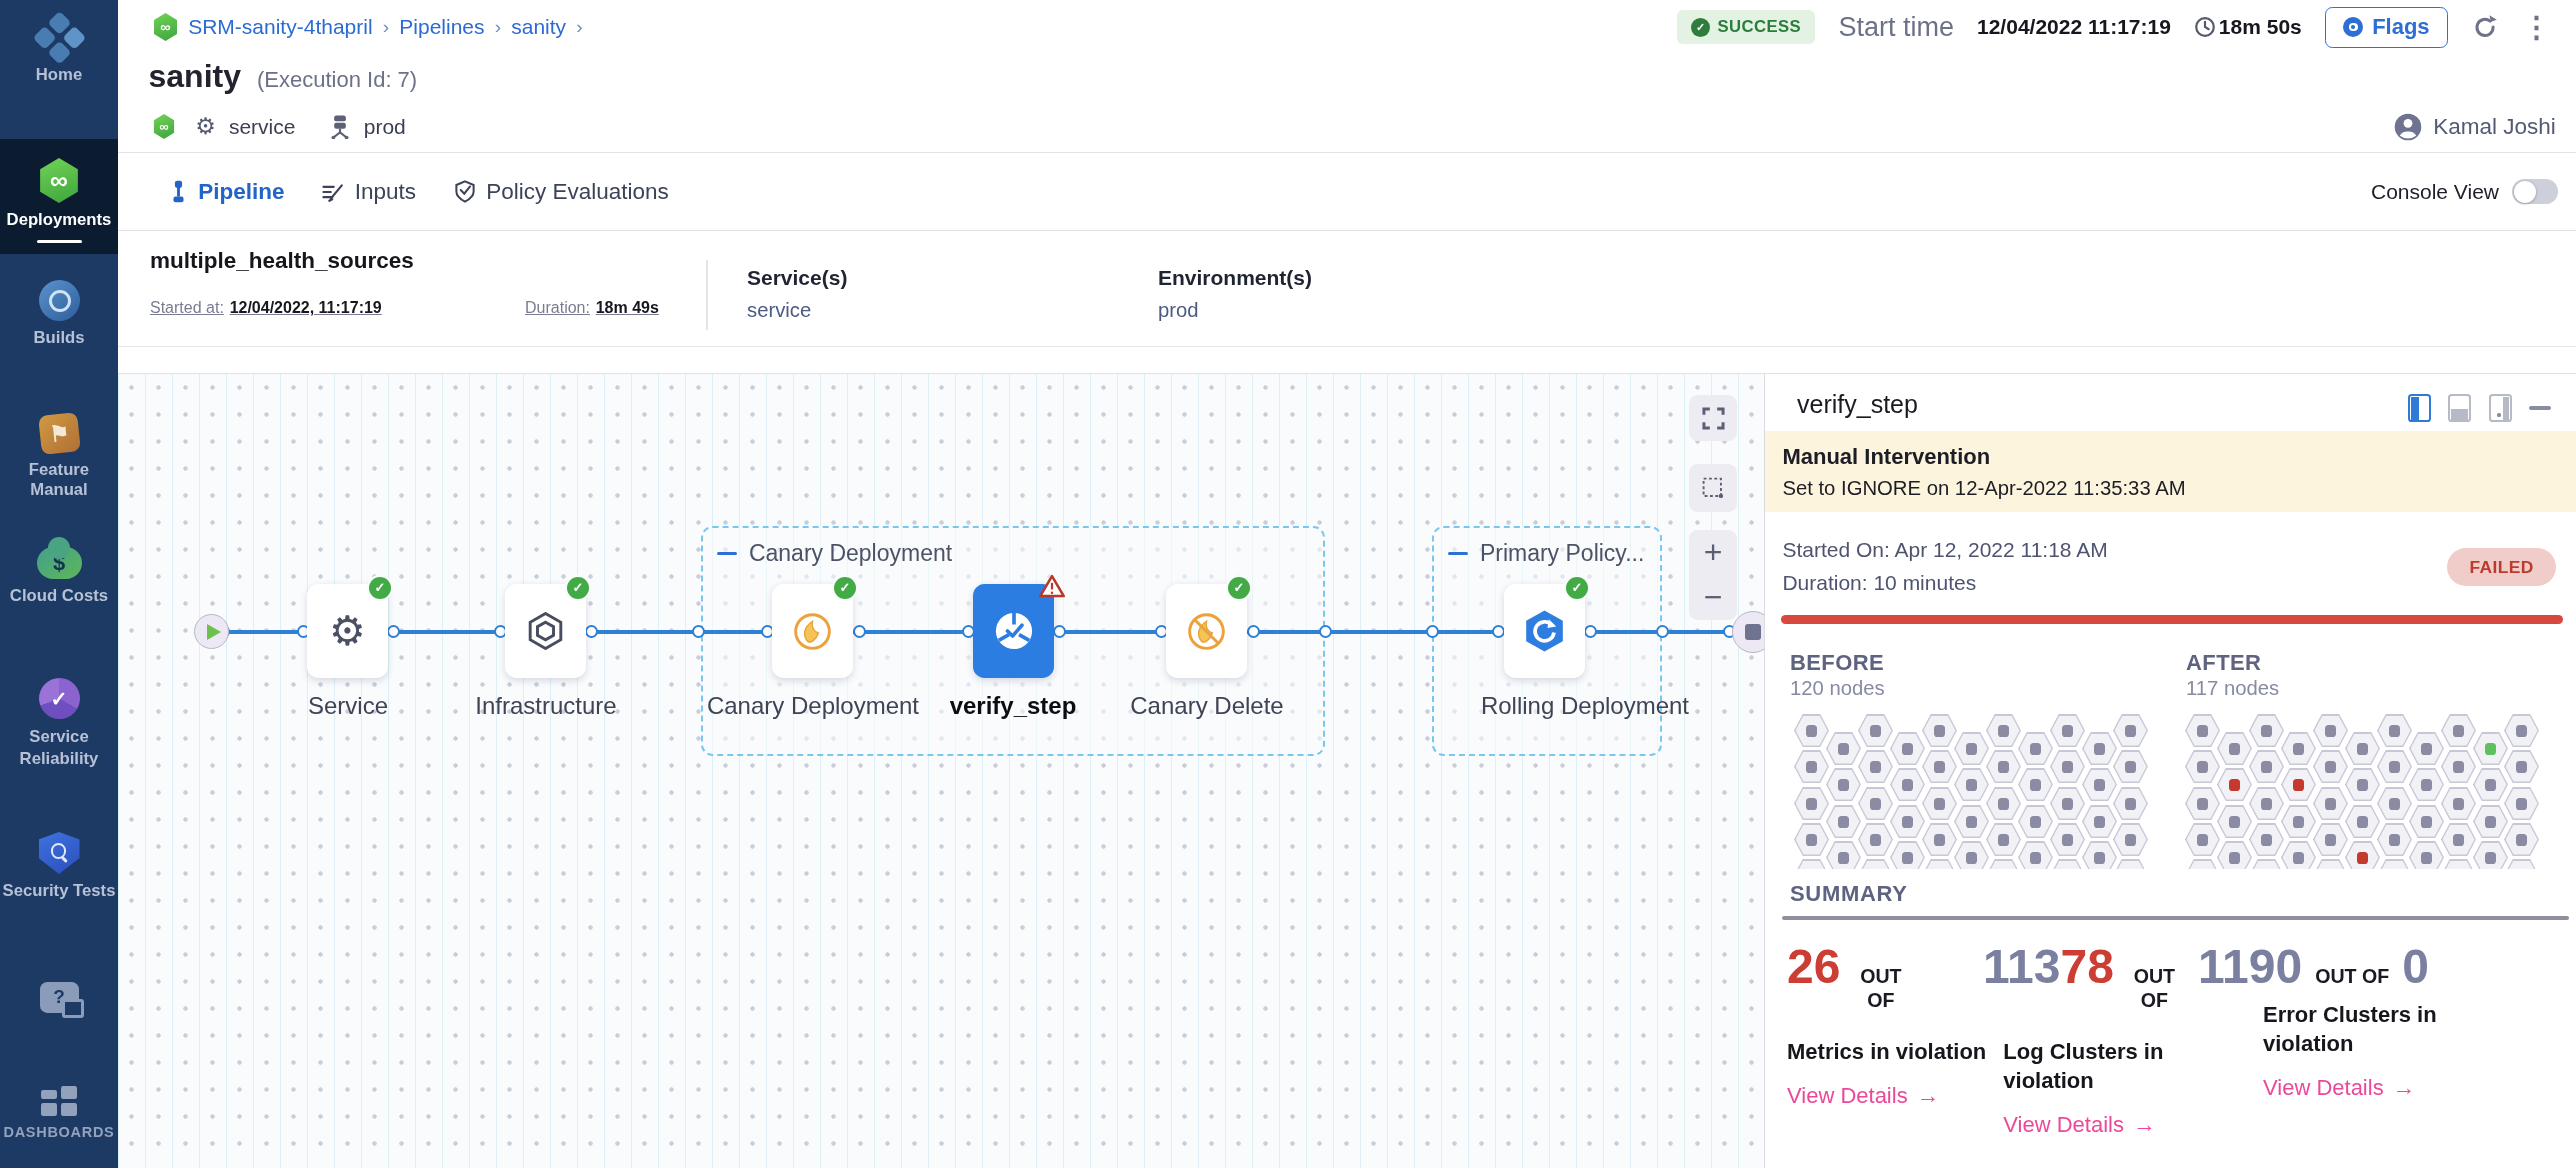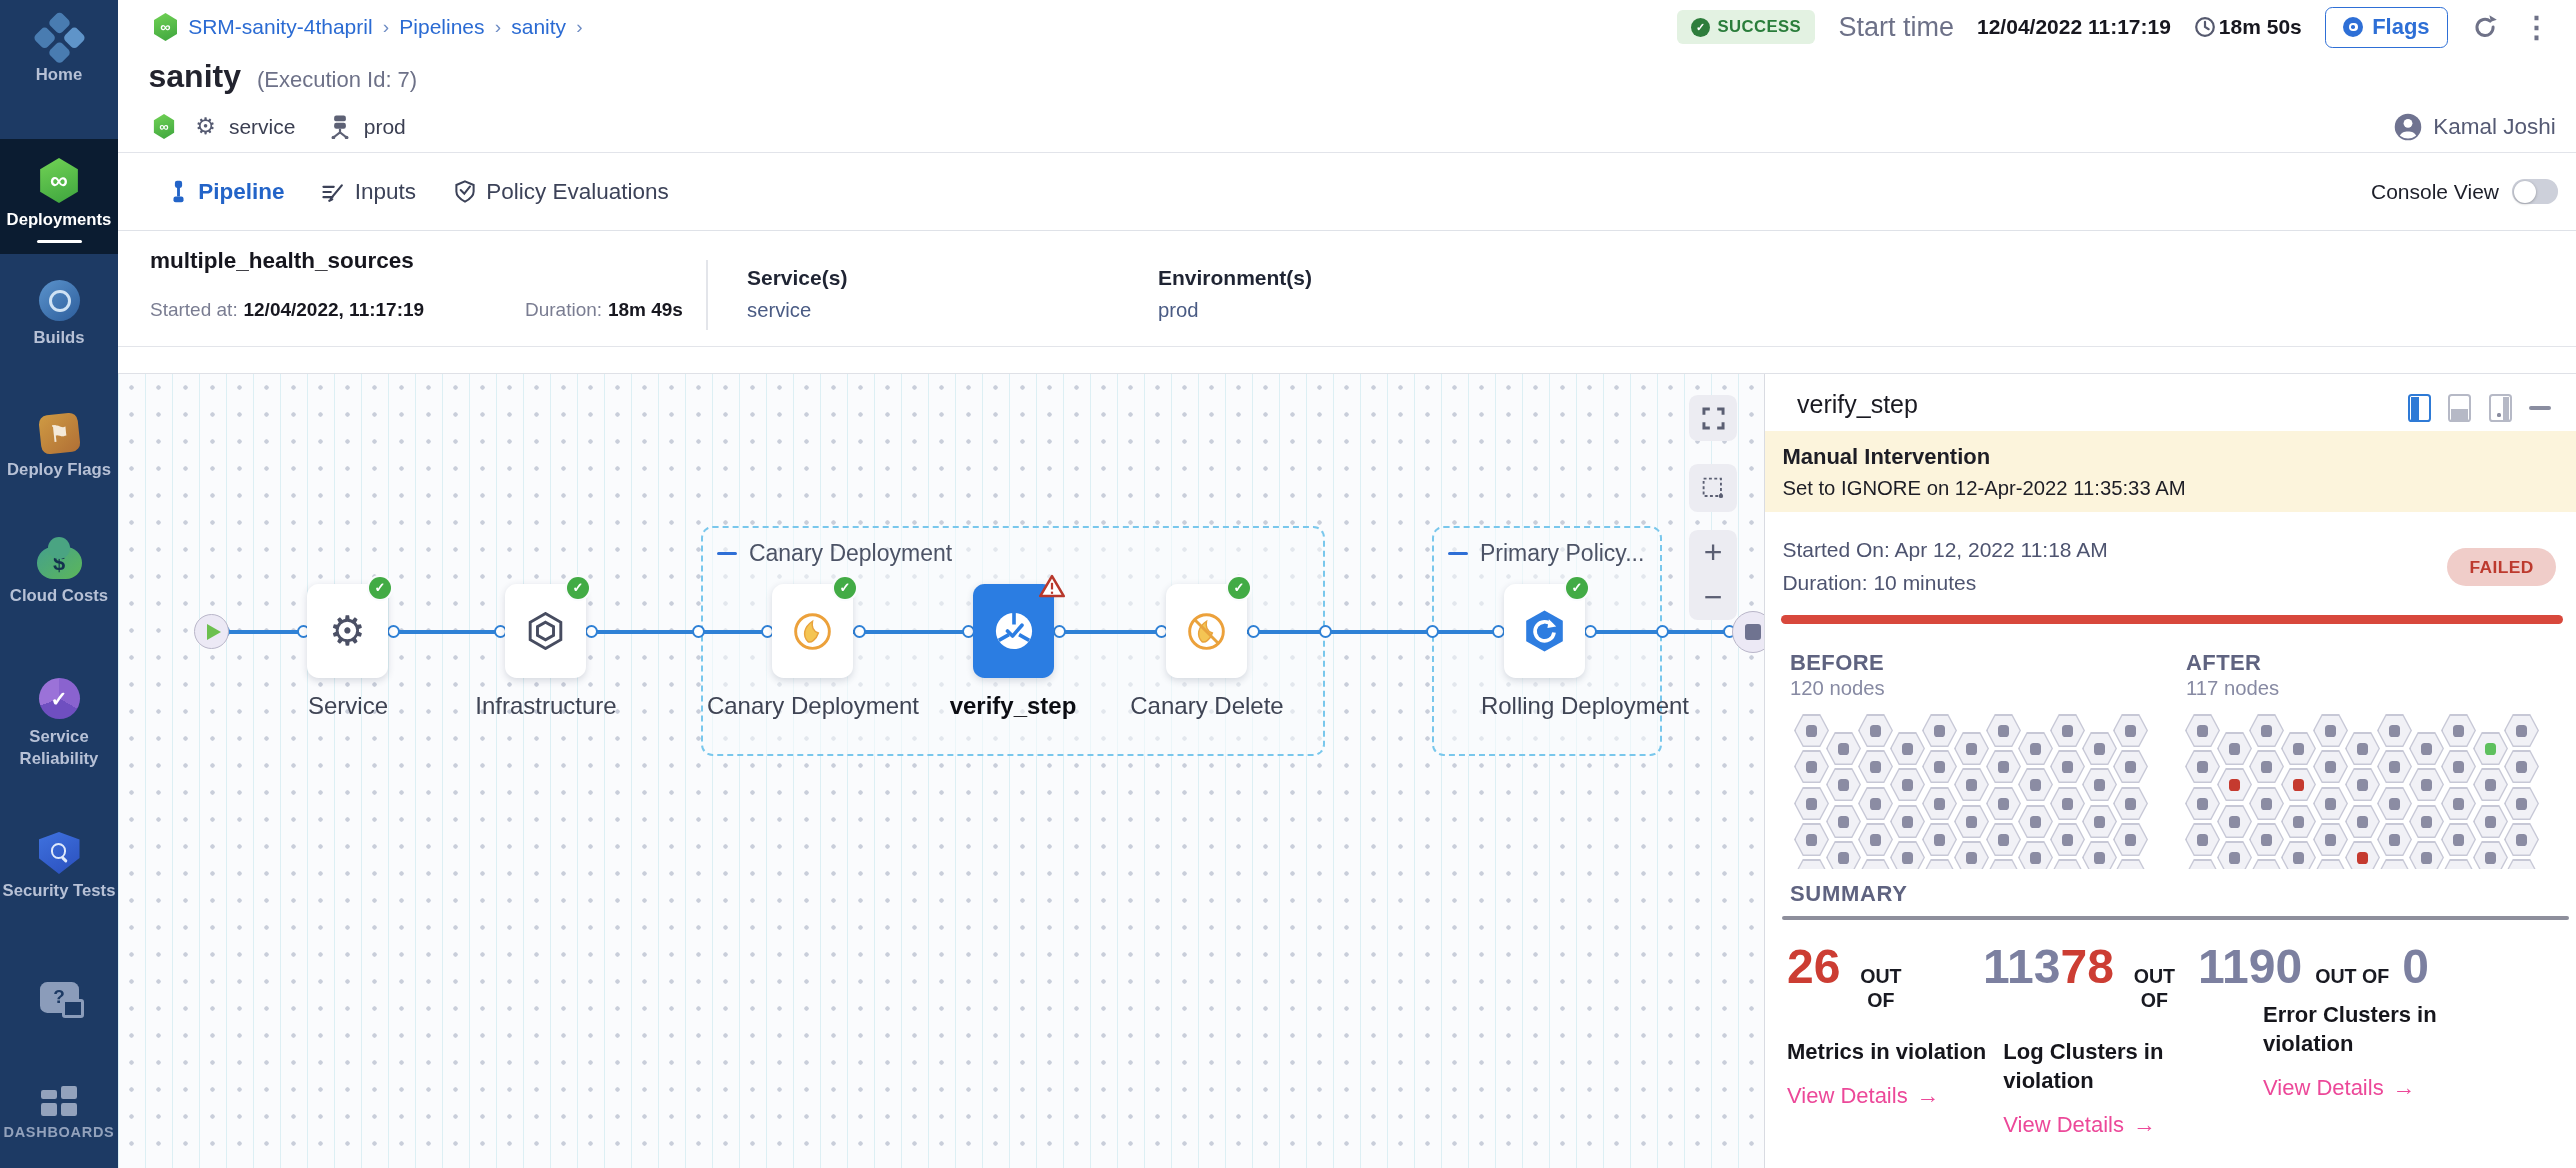--- a/index.html
+++ b/index.html
@@ -67,21 +67,21 @@
   .tablist { position:absolute; left:51px; top:0; height:100%; display:flex; align-items:center; gap:38px; }
   .tab { display:flex; align-items:center; gap:10.2px; font-size:22.5px; color:#3c4258; cursor:pointer; }
   .tab.active { color:#2364c8; font-weight:700; }
   .console-box { position:absolute; right:18px; top:0; height:100%; display:flex; align-items:center; gap:13px; font-size:21px; color:#1d1f2a; }
   .toggle { width:46px; height:25px; border-radius:12.3px; background:#cdd0da; position:relative; cursor:pointer; }
   .toggle::after { content:""; position:absolute; left:1.5px; top:1.5px; width:22px; height:22px; border-radius:50%; background:#fff; box-shadow:0 0.7px 2.9px rgba(0,0,0,.3); }
 
   
   .stageband { position:absolute; left:0; right:0; top:231px; height:116px; border-bottom:1.5px solid #e3e5ea; background:#fff; }
   .stage-name { position:absolute; left:32px; top:17.4px; font-size:22.5px; font-weight:700; color:#16161e; }
-  .kv { font-size:19px; color:#7a7d92; }
+  .kv { font-size:16px; color:#7a7d92;text-decoration:underline; }
   .kv b { color:#17171f; font-weight:700; margin-left:5.8px; }
   .vdiv { position:absolute; left:588px; top:29px; height:70px; width:1.5px; background:#e3e5ea; }
   .svclabel { font-size:21px; font-weight:700; color:#1f2433; }
   .svclink { font-size:20.3px; color:#4a5b84; cursor:pointer; margin-top:8.7px; display:inline-block; }
 
   
   .mainrow { position:absolute; left:118px; top:373px; right:0; bottom:0; border-top:0.7px solid #dfe1e7; }
   .canvas { position:absolute; left:0; top:0; width:1646px; height:100%; overflow:hidden;
             background-color:#fafbfd;
             background-image:
@@ -172,21 +172,21 @@
       <span class="hexlogo" style="width:41px;height:45px;font-size:25px">∞</span>
       <span>Deployments</span>
       <span class="side-underline"></span>
     </div>
     <div class="side-item" style="top:280px">
       <span class="ic-builds"></span>
       <span>Builds</span>
     </div>
     <div class="side-item" style="top:414px">
       <span class="ic-ff">⚑</span>
-      <span>Deploy Flags</span>
+      <span>Feature Manual</span>
     </div>
     <div class="side-item" style="top:547px">
       <span class="ic-cc">$</span>
       <span>Cloud Costs</span>
     </div>
     <div class="side-item" style="top:678px">
       <span class="ic-sr">✓</span>
       <span style="width:94px;line-height:22px">Service Reliability</span>
     </div>
     <div class="side-item" style="top:832px">

